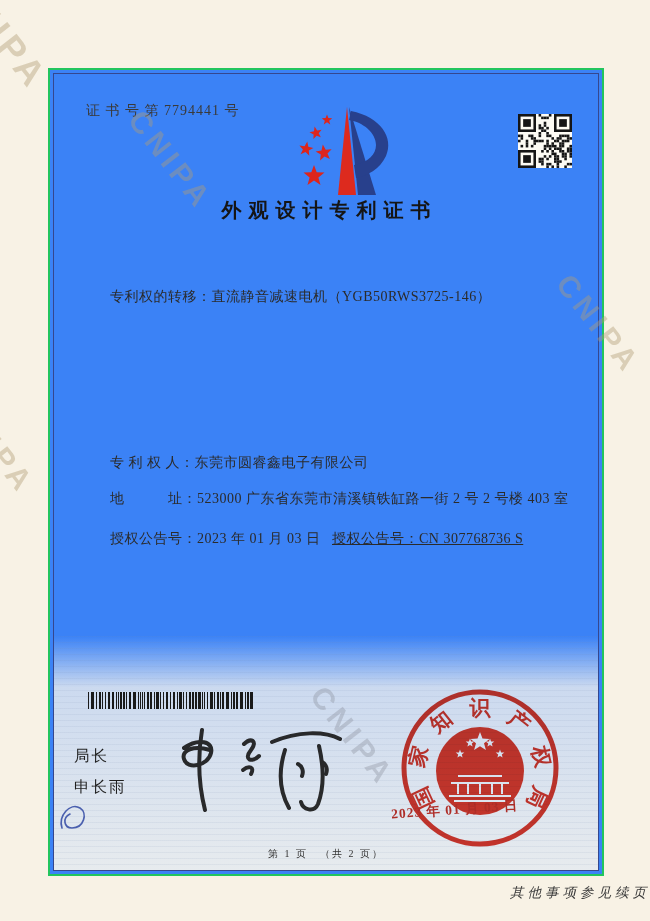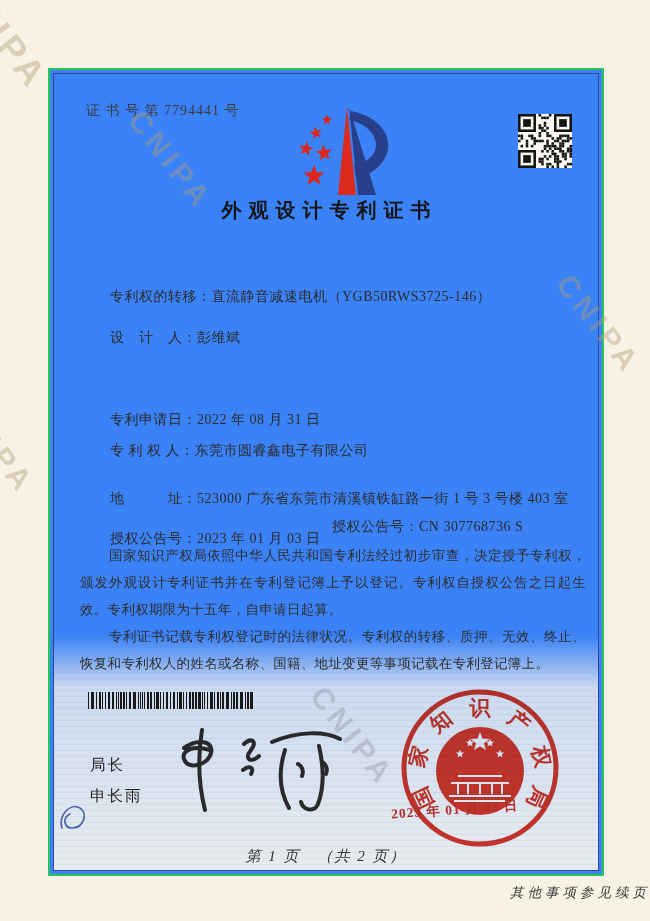--- a/index.html
+++ b/index.html
@@ -24,39 +24,39 @@
 
   .cert-number{position:absolute;left:36px;top:32px;font-size:14px;color:#3a3a3a;
                letter-spacing:1px;white-space:pre;}
   .logo{position:absolute;left:247px;top:34px;width:100px;height:94px;}
   .qr{position:absolute;left:468px;top:44px;width:54px;height:54px;}
   .title{position:absolute;left:0;top:127px;width:100%;text-align:center;
          font-size:20px;font-weight:700;letter-spacing:7px;color:#151515;text-indent:7px;}
 
   .row{position:absolute;left:36px;width:500px;font-size:14px;color:#2b2b2b;
        letter-spacing:.5px;white-space:pre;}
-  .row .pair2{position:absolute;left:246px;top:4px;white-space:pre;}
+  .row .pair2{position:absolute;left:246px;top:16px;white-space:pre;text-decoration:underline;}
 
   .paras{position:absolute;left:30px;top:472px;width:506px;font-size:13.5px;
          color:#2e2e2e;letter-spacing:.3px;}
   .paras p{margin:0;line-height:27px;text-indent:2.15em;text-align:justify;}
 
   .barcode{position:absolute;left:38px;top:622px;width:168px;height:17px;}
 
-  .director{position:absolute;left:40px;font-size:15.5px;color:#1f1f1f;
-            font-family:"Liberation Sans","DejaVu Sans",sans-serif;letter-spacing:2px;margin-top:9px;}
+  .director{position:absolute;left:24px;font-size:15.5px;color:#1f1f1f;
+            font-family:"Liberation Sans","DejaVu Sans",sans-serif;letter-spacing:2px;}
   .dir-title{top:676px;} .dir-name{top:707px;}
   .signature{position:absolute;left:122px;top:648px;width:185px;height:105px;}
 
   .seal{position:absolute;left:335px;top:603px;width:190px;height:190px;
         mix-blend-mode:multiply;opacity:.93;}
   .flourish{position:absolute;left:6px;top:728px;width:36px;height:42px;}
 
   .page-info{position:absolute;left:0;top:777px;width:100%;text-align:center;
-             font-size:15px;color:#333;letter-spacing:2px;white-space:pre;font-style:italic;}
+             font-size:10px;color:#333;letter-spacing:2px;white-space:pre;}
 
   .cont-note{position:absolute;left:0;top:884px;width:100%;text-align:right;
              font-size:13.5px;font-style:italic;letter-spacing:4px;color:#3a3a3a;}
 </style>
 </head>
 <body>
 
 <div class="page">
 
   <span class="wm" style="left:-26px;top:-34px;font-size:36px">CNIPA</span>
@@ -206,41 +206,31 @@
         <rect x="0" y="36" width="18" height="18" fill="#151515"></rect>
         <rect x="2.5714285714285716" y="38.57142857142858" width="12.857142857142858" height="12.857142857142858" fill="#fdfbf4"></rect>
         <rect x="5.142857142857143" y="41.142857142857146" width="7.714285714285715" height="7.714285714285715" fill="#151515"></rect>
       </svg>
 
     <div class="title">外观设计专利证书</div>
 
     <div class="row" style="top:202px">
       <span>专利权的转移：</span><span>直流静音减速电机（YGB50RWS3725-146）</span>
     </div>
-    <div class="row" style="top:243px">
-      <span>设　计　人：</span><span>彭维斌</span>
-    </div>
-    <div class="row" style="top:325px">
-      <span>专利申请日：</span><span>2022 年 08 月 31 日</span>
-    </div>
-    <div class="row" style="top:356px">
+    <div class="row" style="top:368px">
       <span>专 利 权 人：</span><span>东莞市圆睿鑫电子有限公司</span>
     </div>
     <div class="row" style="top:404px">
-      <span>地　　　址：</span><span>523000 广东省东莞市清溪镇铁缸路一街 1 号 3 号楼 403 室</span>
+      <span>地　　　址：</span><span>523000 广东省东莞市清溪镇铁缸路一街 2 号 2 号楼 403 室</span>
     </div>
     <div class="row" style="top:444px">
       <span>授权公告号：</span><span>2023 年 01 月 03 日</span>
       <span class="pair2"><span>授权公告号：</span><span>CN 307768736 S</span></span>
     </div>
 
-    <div class="paras">
-      <p>国家知识产权局依照中华人民共和国专利法经过初步审查，决定授予专利权，颁发外观设计专利证书并在专利登记簿上予以登记。专利权自授权公告之日起生效。专利权期限为十五年，自申请日起算。</p>
-      <p>专利证书记载专利权登记时的法律状况。专利权的转移、质押、无效、终止、恢复和专利权人的姓名或名称、国籍、地址变更等事项记载在专利登记簿上。</p>
-    </div>
 
     <svg class="barcode" id="barcode-svg" viewBox="0 0 168 17">
         <rect x="0" y="0" width="1" height="17" fill="#1a1a1a"></rect>
         <rect x="3" y="0" width="3" height="17" fill="#1a1a1a"></rect>
         <rect x="8" y="0" width="1" height="17" fill="#1a1a1a"></rect>
         <rect x="11" y="0" width="2" height="17" fill="#1a1a1a"></rect>
         <rect x="14" y="0" width="1" height="17" fill="#1a1a1a"></rect>
         <rect x="17" y="0" width="1" height="17" fill="#1a1a1a"></rect>
         <rect x="20" y="0" width="2" height="17" fill="#1a1a1a"></rect>
         <rect x="24" y="0" width="2" height="17" fill="#1a1a1a"></rect>

